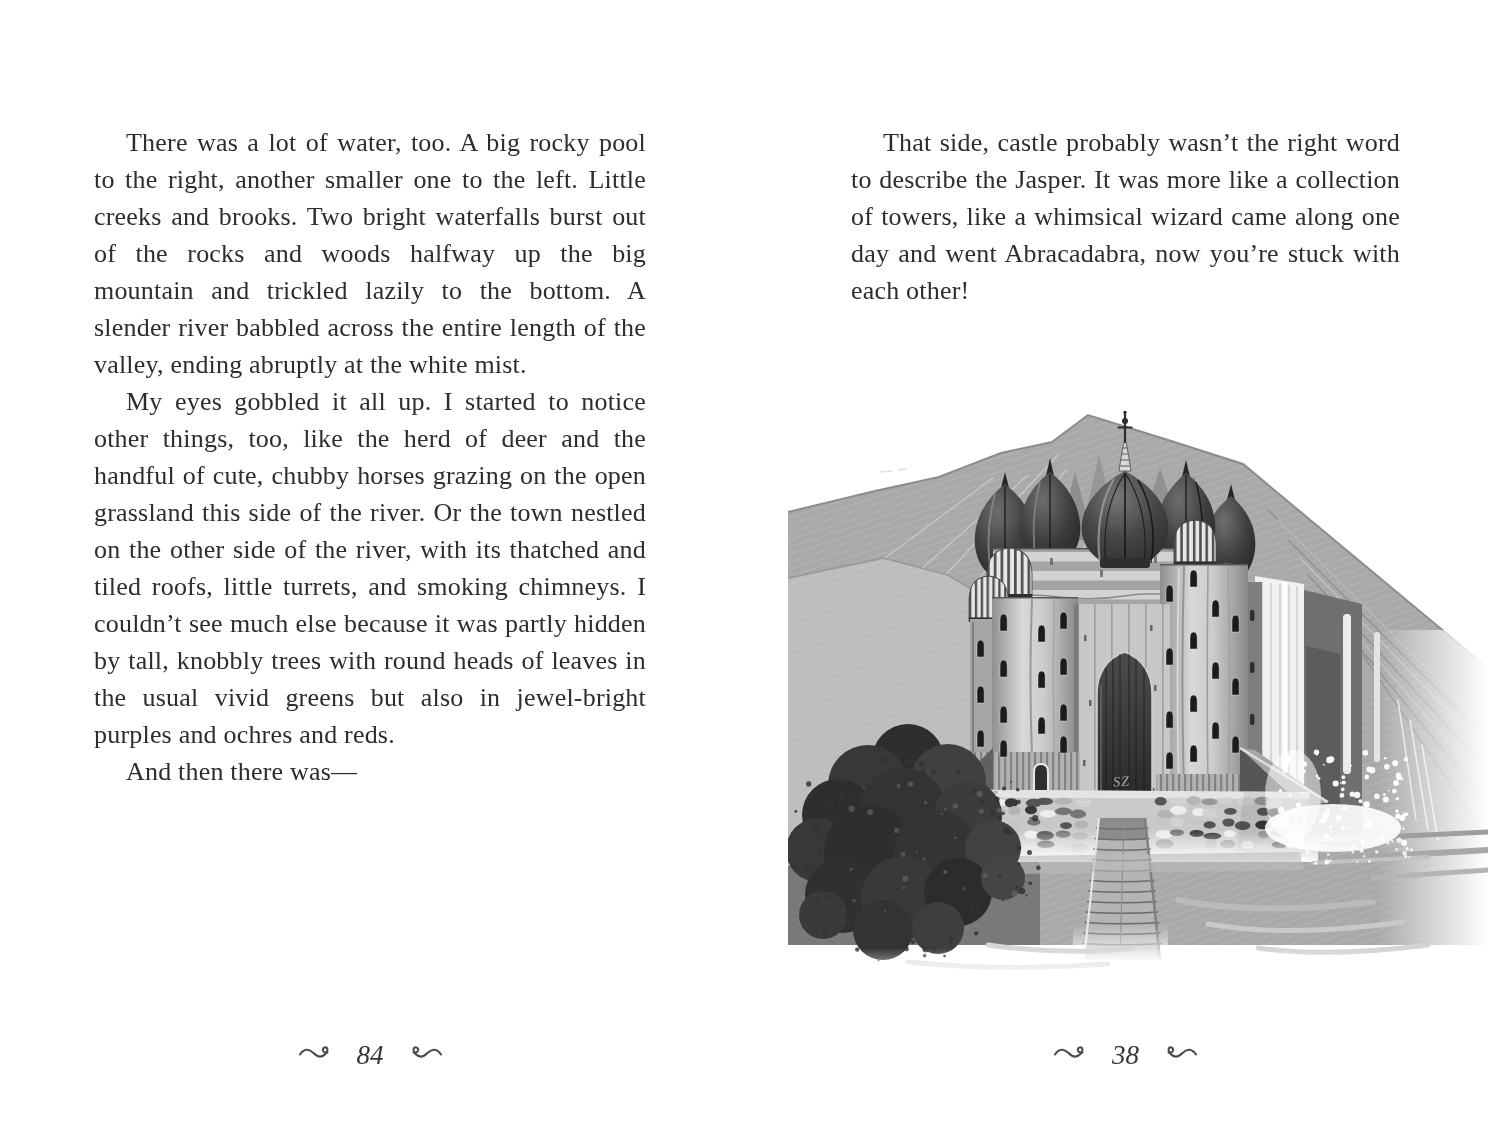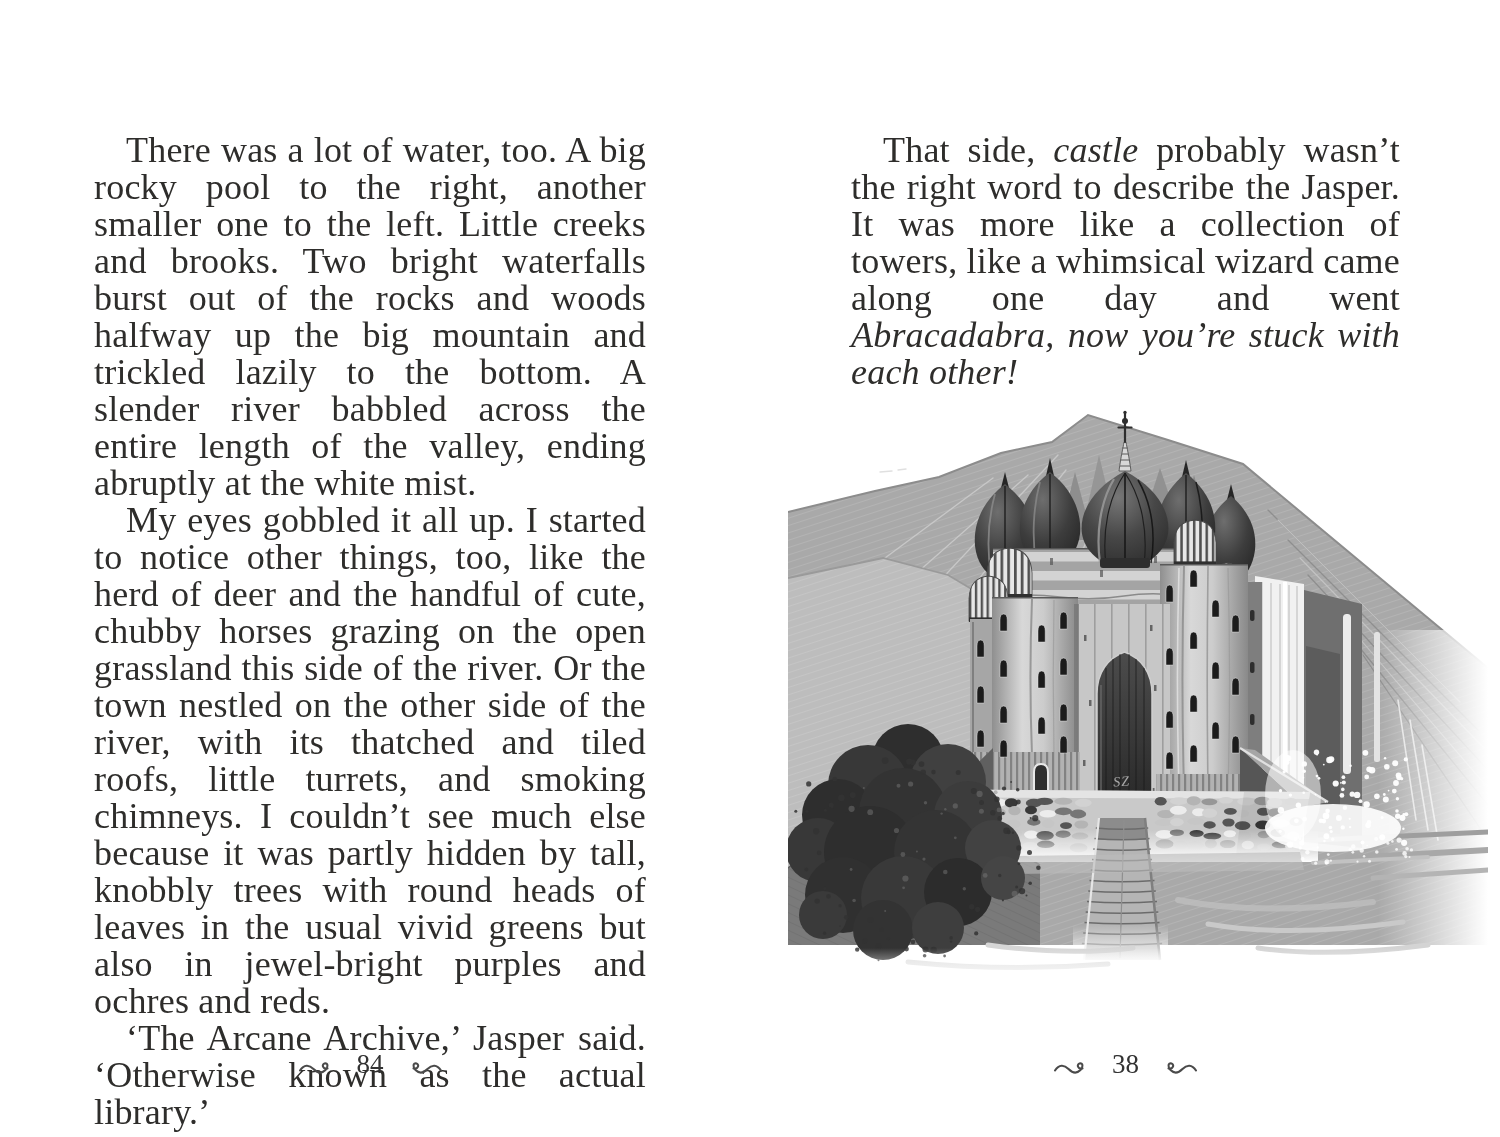--- a/index.html
+++ b/index.html
@@ -1,40 +1,40 @@
 <!DOCTYPE html>
 <html><head>
 <meta charset="utf-8">
 <style>
   html,body{margin:0;padding:0;}
   body{
     width:1500px;height:1137px;position:relative;background:#ffffff;overflow:hidden;
     font-family:"Liberation Serif","DejaVu Serif",serif;color:#2e2d2b;
   }
-  .text-col{position:absolute;top:132px;font-size:36px;line-height:37px;text-align:justify;
+  .text-col{position:absolute;top:124px;font-size:26px;line-height:37px;text-align:justify;
     letter-spacing:.2px;}
   .col-left{left:94px;width:552px;}
   .col-right{left:851px;width:549px;}
   .para{margin:0;text-indent:32px;}
   .para.no-indent{text-indent:0;}
-  .it{font-style:italic;}
-  .folio{position:absolute;top:1042px;height:36px;display:flex;align-items:flex-end;justify-content:center;}
+  .it{}
+  .folio{position:absolute;top:1042px;height:36px;display:flex;align-items:flex-start;justify-content:center;font-style:italic;}
   .folio-left{left:94px;width:552px;}
   .folio-right{left:851px;width:549px;}
   .folio .num{font-size:27px;color:#333;margin:0 26px;line-height:1;}
   .flourish{display:block;}
   .illus{position:absolute;left:788px;top:400px;width:700px;height:585px;}
 </style>
 </head>
 <body>
 
 <div class="text-col col-left">
   <p class="para"><span>There was a lot of water, too. A big rocky pool to the right, another smaller one to the left. Little creeks and brooks. Two bright waterfalls burst out of the rocks and woods halfway up the big mountain and trickled lazily to the bottom. A slender river babbled across the entire length of the valley, ending abruptly at the white mist.</span></p>
   <p class="para"><span>My eyes gobbled it all up. I started to notice other things, too, like the herd of deer and the handful of cute, chubby horses grazing on the open grassland this side of the river. Or the town nestled on the other side of the river, with its thatched and tiled roofs, little turrets, and smoking chimneys. I couldn’t see much else because it was partly hidden by tall, knobbly trees with round heads of leaves in the usual vivid greens but also in jewel-bright purples and ochres and reds.</span></p>
-  <p class="para"><span>‘The Arcane Archive,’ Jasper said. ‘Otherwise known as the actual library.’</span></p>
+  <p class="para"><span>And then there was—</span></p>
 </div>
 
 <div class="folio folio-left">
   <svg class="flourish" width="33" height="20" viewBox="0 0 33 20">
       <path d="M2,12.5 C6,6.5 11,6.5 15.5,11 C20,15.5 24,15.5 27.5,12 C30.5,9 30,4.5 26.5,5.5 C23.5,6.4 24.5,11.5 29.5,10.5" fill="none" stroke="#4a4a4a" stroke-width="2.1" stroke-linecap="round"></path>
     </svg>
   <span class="num">84</span>
   <svg class="flourish" width="33" height="20" viewBox="0 0 33 20">
       <path d="M31,12.5 C27,6.5 22,6.5 17.5,11 C13,15.5 9,15.5 5.5,12 C2.5,9 3,4.5 6.5,5.5 C9.5,6.4 8.5,11.5 3.5,10.5" fill="none" stroke="#4a4a4a" stroke-width="2.1" stroke-linecap="round"></path>
     </svg>

